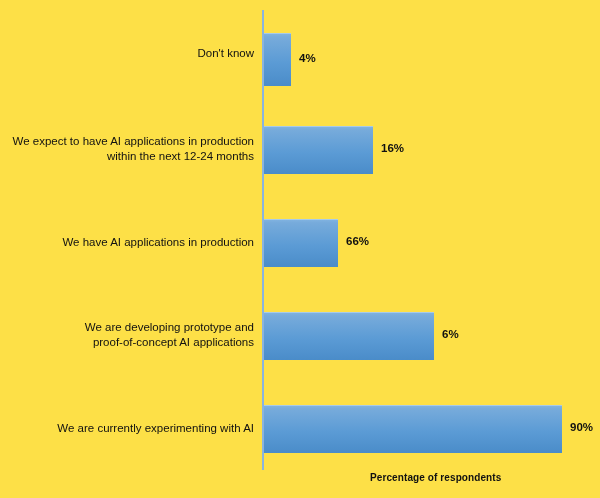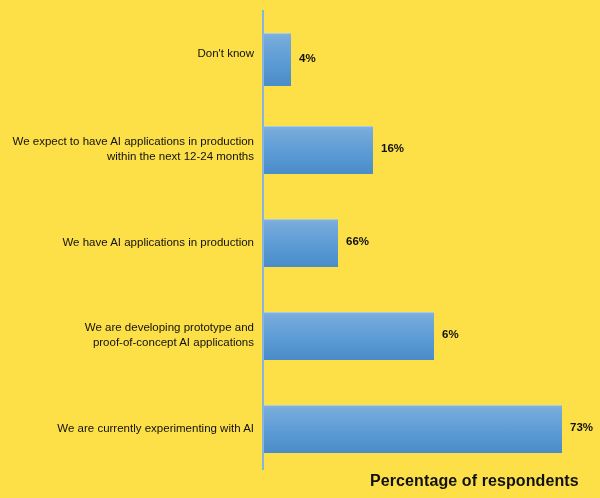--- a/index.html
+++ b/index.html
@@ -78,21 +78,21 @@
     font-weight: bold;
     color: #111111;
     white-space: nowrap;
   }
 
   
   .axis-title {
     position: absolute;
     top: 472px;
     left: 370px;
-    font-size: 16px;
+    font-size: 10px;
     font-weight: bold;
     color: #111111;
     letter-spacing: 0.1px;
     white-space: nowrap;
   }
 </style>
 </head>
 <body>
 
 <div id="chart-root">
@@ -123,20 +123,20 @@
     <div class="bar-row" style="top:312px;">
       <div class="cat-label" style="top:8px;">We are developing prototype and
 proof-of-concept AI applications</div>
       <div class="bar" style="top:0px; height:47px; width:170px;"></div>
       <div class="bar-value" style="left:442px; top:16px;">6%</div>
     </div>
 
     <div class="bar-row" style="top:405px;">
       <div class="cat-label" style="top:16px;">We are currently experimenting with AI</div>
       <div class="bar" style="top:0px; height:47px; width:298px;"></div>
-      <div class="bar-value" style="left:570px; top:16px;">73%</div>
+      <div class="bar-value" style="left:570px; top:16px;">90%</div>
     </div>
 
   </div>
 
   <div class="axis-title">Percentage of respondents</div>
 
 </div>
 
 </body></html>

